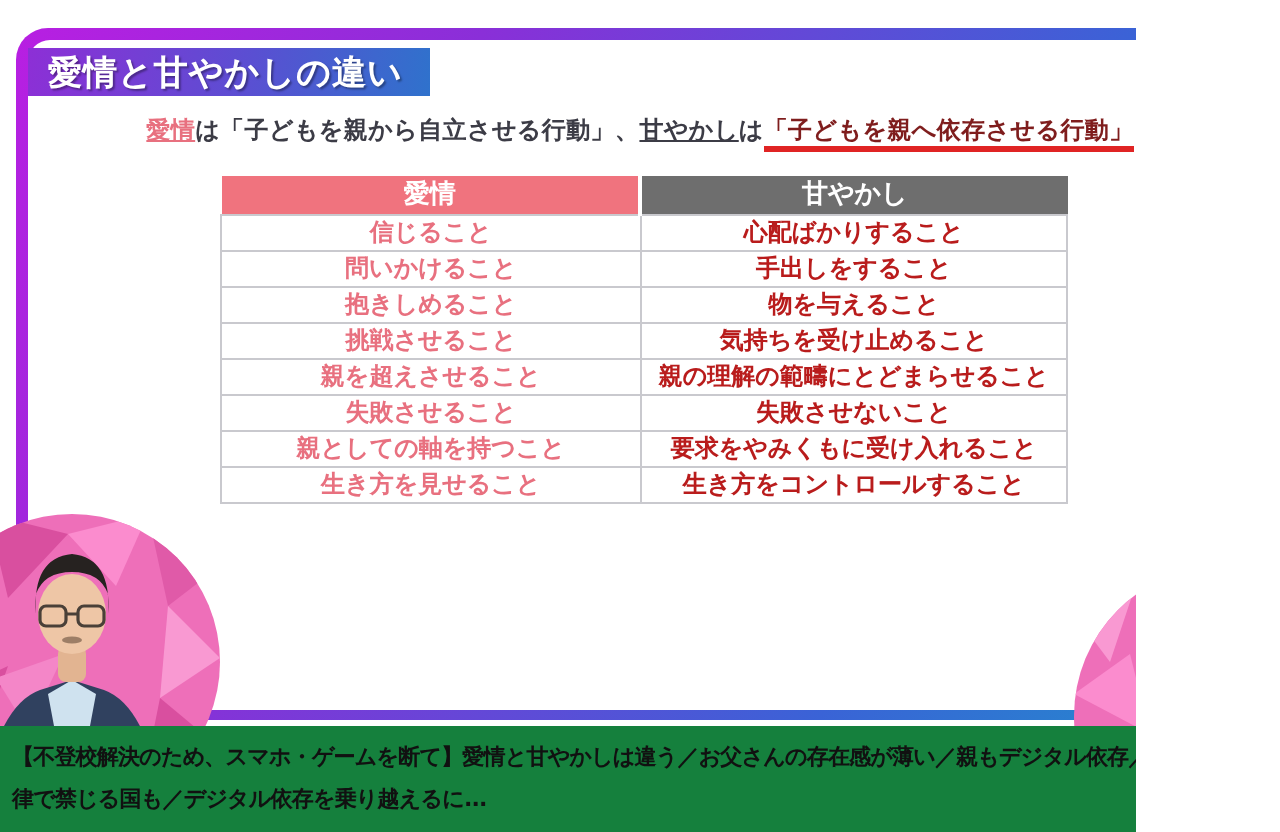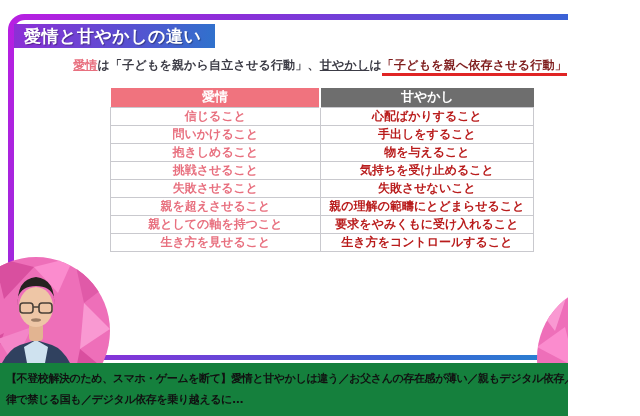--- a/index.html
+++ b/index.html
@@ -96,26 +96,26 @@
           </tr>
         <tr>
             <td class="c-love">抱きしめること</td>
             <td class="c-spoil">物を与えること</td>
           </tr>
         <tr>
             <td class="c-love">挑戦させること</td>
             <td class="c-spoil">気持ちを受け止めること</td>
           </tr>
         <tr>
+            <td class="c-love">親を超えさせること</td>
+            <td class="c-spoil">親の理解の範疇にとどまらせること</td>
+          </tr>
+        <tr>
             <td class="c-love">失敗させること</td>
             <td class="c-spoil">失敗させないこと</td>
-          </tr>
-        <tr>
-            <td class="c-love">親を超えさせること</td>
-            <td class="c-spoil">親の理解の範疇にとどまらせること</td>
           </tr>
         <tr>
             <td class="c-love">親としての軸を持つこと</td>
             <td class="c-spoil">要求をやみくもに受け入れること</td>
           </tr>
         <tr>
             <td class="c-love">生き方を見せること</td>
             <td class="c-spoil">生き方をコントロールすること</td>
           </tr>
       </tbody>

